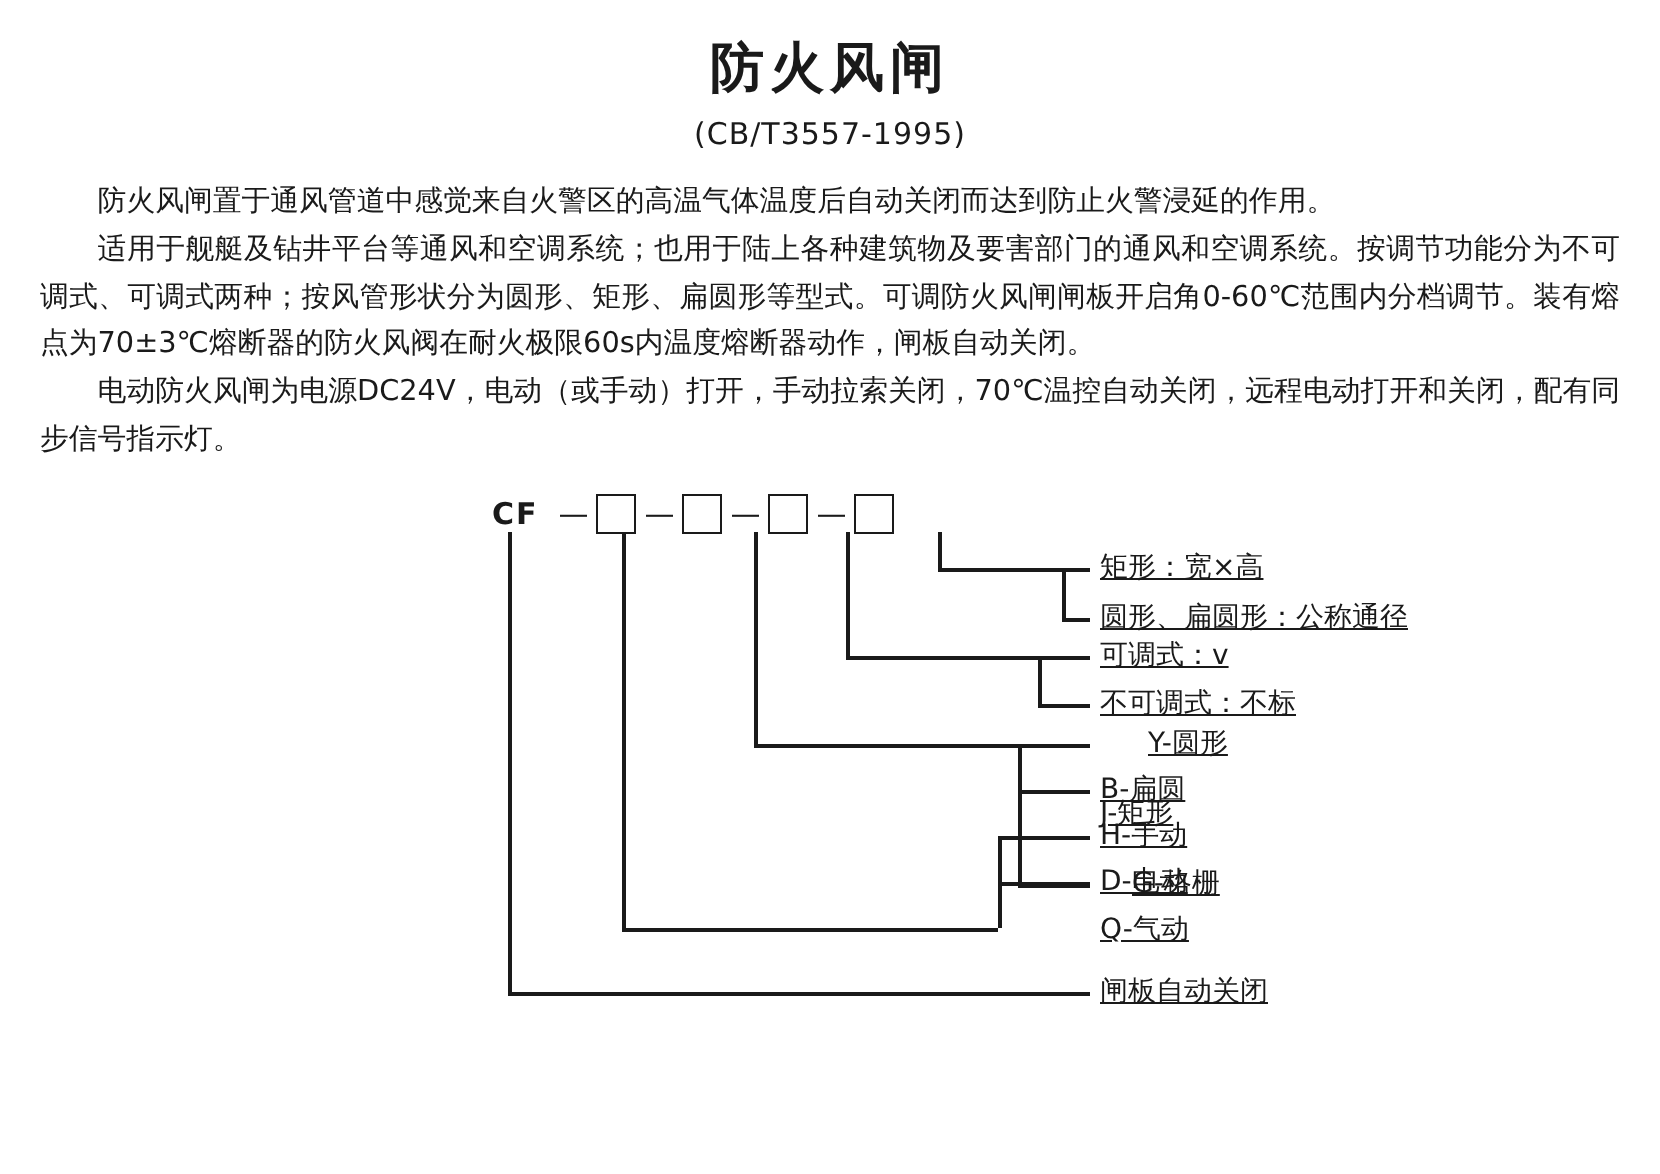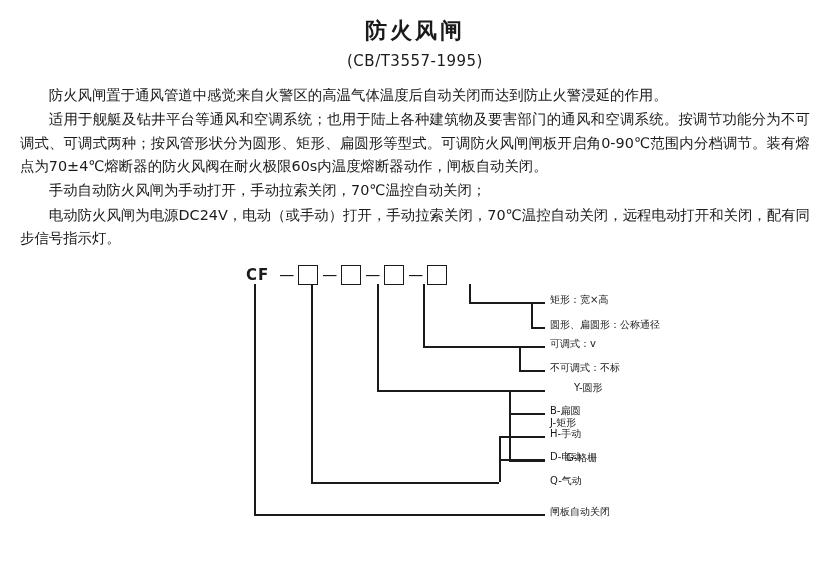--- a/index.html
+++ b/index.html
@@ -17,21 +17,21 @@
   }
   .page {
     position: relative;
     width: 830px;
     height: 587px;
     box-sizing: border-box;
     padding: 10px 14px 0 14px;
   }
   .doc-title {
     text-align: center;
-    font-size: 22px;
+    font-size: 27px;
     font-weight: bold;
     letter-spacing: 3px;
     margin: 6px 0 2px 0;
     font-family: "DejaVu Sans", "Liberation Sans", sans-serif;
   }
   .doc-subtitle {
     text-align: center;
     font-size: 15px;
     margin: 6px 0 14px 0;
     letter-spacing: 0.5px;
@@ -84,37 +84,37 @@
     width: 1.6px;
     background: #1a1a1a;
   }
   .hline {
     position: absolute;
     height: 1.6px;
     background: #1a1a1a;
   }
   .leg-label {
     position: absolute;
-    font-size: 10px;
+    font-size: 14px;
     white-space: nowrap;
     line-height: 1;
+    text-decoration: underline;
   }
 </style>
 </head>
 <body>
 
 <div class="page">
 
   <div class="doc-title">防火风闸</div>
   <div class="doc-subtitle">(CB/T3557-1995)</div>
 
   <div class="body-text">
     <p class="para">防火风闸置于通风管道中感觉来自火警区的高温气体温度后自动关闭而达到防止火警浸延的作用。</p>
-    <p class="para">适用于舰艇及钻井平台等通风和空调系统；也用于陆上各种建筑物及要害部门的通风和空调系统。按调节功能分为不可调式、可调式两种；按风管形状分为圆形、矩形、扁圆形等型式。可调防火风闸闸板开启角0-90℃范围内分档调节。装有熔点为70±4℃熔断器的防火风阀在耐火极限60s内温度熔断器动作，闸板自动关闭。</p>
-    <p class="para">手动自动防火风闸为手动打开，手动拉索关闭，70℃温控自动关闭；</p>
+    <p class="para">适用于舰艇及钻井平台等通风和空调系统；也用于陆上各种建筑物及要害部门的通风和空调系统。按调节功能分为不可调式、可调式两种；按风管形状分为圆形、矩形、扁圆形等型式。可调防火风闸闸板开启角0-60℃范围内分档调节。装有熔点为70±3℃熔断器的防火风阀在耐火极限60s内温度熔断器动作，闸板自动关闭。</p>
     <p class="para">电动防火风闸为电源DC24V，电动（或手动）打开，手动拉索关闭，70℃温控自动关闭，远程电动打开和关闭，配有同步信号指示灯。</p>
   </div>
 
   <div class="diagram">
 
     <div class="code-row">
       <span class="cf-label">CF</span>
       <span class="dash">—</span>
       <span class="box"></span>
       <span class="dash">—</span>

